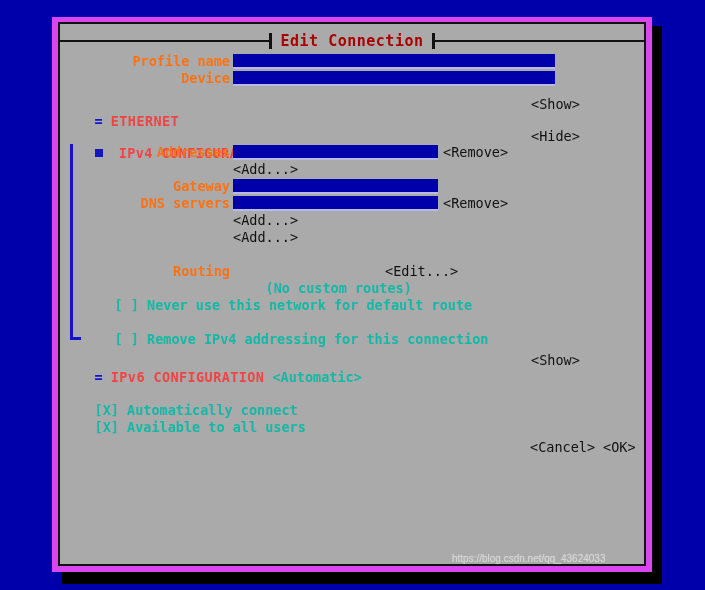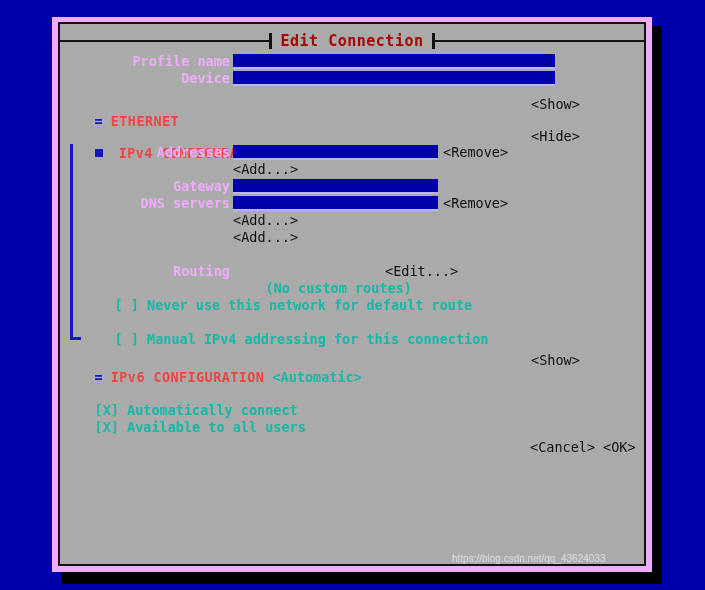--- a/index.html
+++ b/index.html
@@ -26,21 +26,21 @@
     background: #000000;
   }
 
   
   #dialog {
     position: absolute;
     left: 52px;
     top: 17px;
     width: 600px;
     height: 555px;
-    background: #f0abfc;
+    background: #d946ef;
     box-sizing: border-box;
   }
 
   
   #frame {
     position: absolute;
     left: 6px;
     top: 5px;
     width: 588px;
     height: 544px;
@@ -97,21 +97,21 @@
   }
 
   .row {
     position: absolute;
     left: 0;
     height: 17px;
     line-height: 17px;
     white-space: pre;
   }
 
-  .lbl-blue  { color: #f0abfc; font-weight: bold; }
+  .lbl-blue  { color: #f97316; font-weight: bold; }
   .lbl-black { color: #14b8a6; font-weight: bold; }
   .hdr-blue  { color: #ef4444; font-weight: bold; letter-spacing: 0.4px; }
 
   
   .rlabel {
     position: absolute;
     text-align: right;
     white-space: pre;
     font-weight: bold;
     line-height: 17px;
@@ -277,21 +277,21 @@
   </div>
   <div class="btn" style="left:323px; top:223px;">&lt;Edit...&gt;</div>
 
   
   <div class="row" style="left:20px; top:240px;">
     <span class="lbl-black">[ ]</span><span> </span><span class="lbl-black">Never use this network for default route</span>
   </div>
 
   
   <div class="row" style="left:20px; top:274px;">
-    <span class="lbl-black">[ ]</span><span> </span><span class="lbl-black">Manual IPv4 addressing for this connection</span>
+    <span class="lbl-black">[ ]</span><span> </span><span class="lbl-black">Remove IPv4 addressing for this connection</span>
   </div>
 
   
   <div class="row" style="left:0; top:312px;">
     <span class="sect-eq">=</span><span> </span><span class="hdr-blue">IPv6 CONFIGURATION</span><span> </span><span class="lbl-black">&lt;Automatic&gt;</span>
   </div>
   <div class="btn" style="left:469px; top:312px;">&lt;Show&gt;</div>
 
   
   <div class="row" style="left:0; top:345px;">

